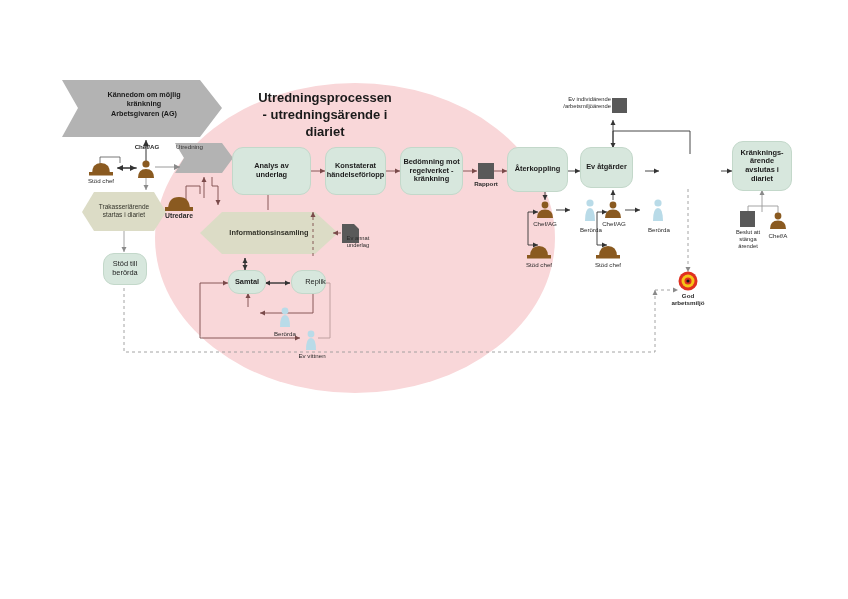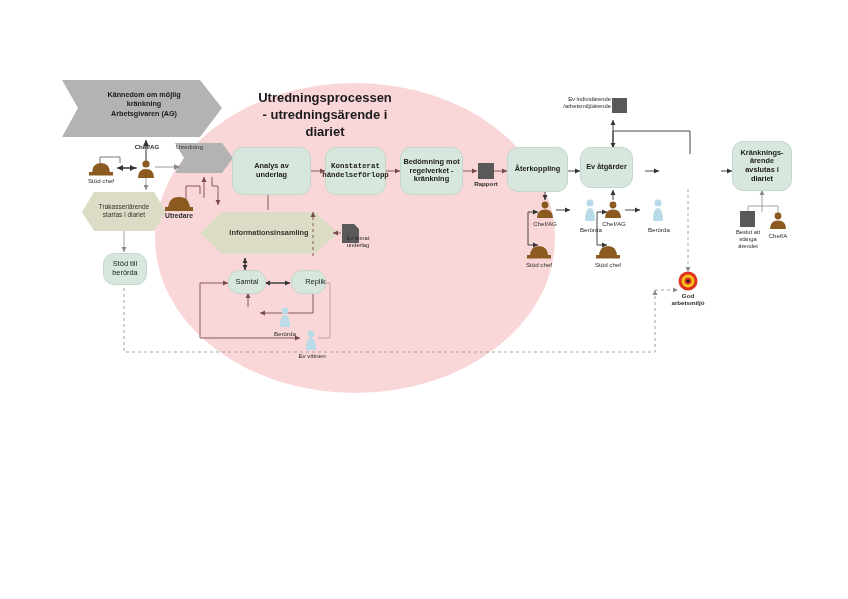--- a/index.html
+++ b/index.html
@@ -210,21 +210,21 @@
     <span>startas i diariet</span>
   </div>
 
   <div class="hexlabel b" style="left:220px;top:228px;width:98px;">Informationsinsamling</div>
 
   <div class="node greenbox" style="left:232px;top:147px;width:79px;height:48px;">
     <div><span>Analys av</span><br>
     <span>underlag</span></div>
   </div>
 
-  <div class="node greenbox" style="left:325px;top:147px;width:61px;height:48px;font-family:Liberation Mono, monospace;">
+  <div class="node greenbox" style="left:325px;top:147px;width:61px;height:48px;">
     <div><span>Konstaterat</span><br>
     <span>händelseförlopp</span></div>
   </div>
 
   <div class="node greenbox" style="left:400px;top:147px;width:63px;height:48px;">
     <div><span>Bedömning mot</span><br>
     <span>regelverket -</span><br>
     <span>kränkning</span></div>
   </div>
 
@@ -237,21 +237,21 @@
   </div>
 
 
   <div class="node greenbox" style="left:732px;top:141px;width:60px;height:50px;">
     <div><span>Kränknings-</span><br>
     <span>ärende</span><br>
     <span>avslutas i</span><br>
     <span>diariet</span></div>
   </div>
 
-  <div class="node greenbox" style="left:228px;top:270px;width:38px;height:24px;font-weight:normal;">
+  <div class="node greenbox" style="left:228px;top:270px;width:38px;height:24px;font-weight:bold;">
     <span>Samtal</span>
   </div>
 
   <div class="node greenbox" style="left:291px;top:270px;width:35px;height:24px;font-weight:normal;padding-left:16px;">
     <span>Replik</span>
   </div>
 
   <div class="node greenbox" style="left:103px;top:253px;width:44px;height:32px;font-weight:normal;">
     <div><span>Stöd till</span><br>
     <span>berörda</span></div>

